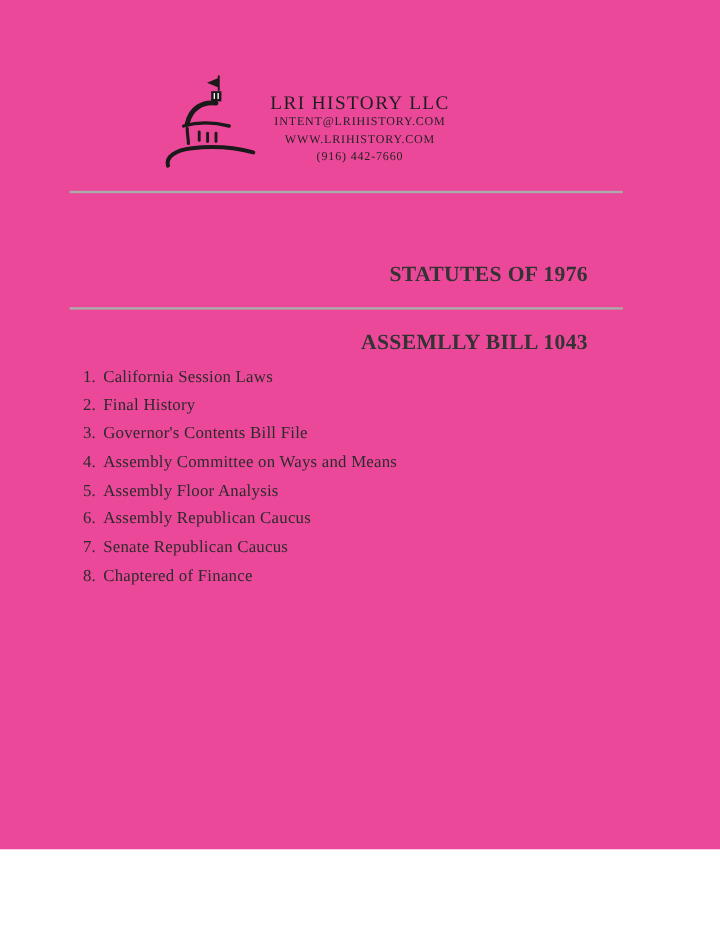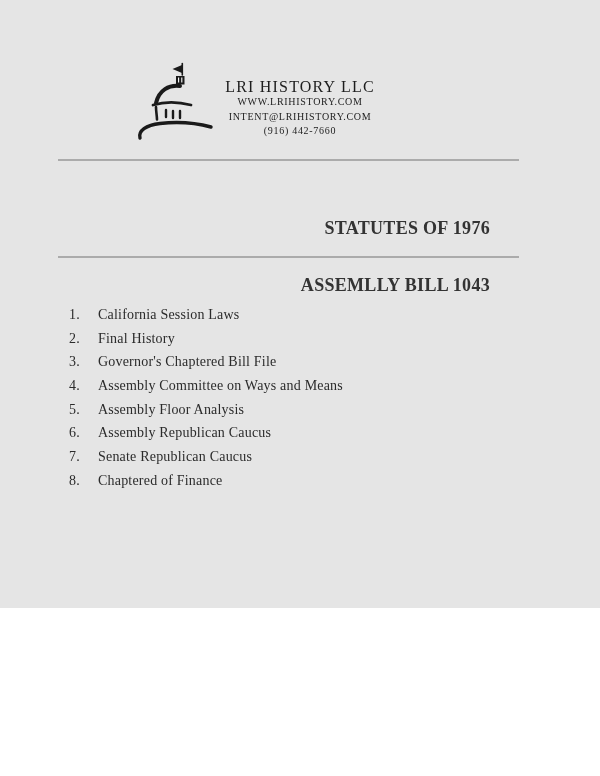--- a/index.html
+++ b/index.html
@@ -1,20 +1,20 @@
 <!DOCTYPE html>
 <html><head>
 <meta charset="utf-8">
 <style>
   html, body { margin: 0; padding: 0; background: #ffffff; }
   .page {
     position: relative;
     width: 600px;
-    height: 608px;
-    background: #e5e5e5;
+    height: 708px;
+    background: #ec4899;
     overflow: hidden;
     font-family: "Liberation Serif", "DejaVu Serif", serif;
   }
 
   
   .logo {
     position: absolute;
     left: 136px;
     top: 57px;
     width: 82px;
@@ -92,21 +92,21 @@
     font-size: 14px;
     color: #2b2b2b;
     letter-spacing: 0.2px;
   }
   .toc-num {
     width: 80px;
     text-align: right;
     flex: 0 0 auto;
   }
   .toc-label {
-    margin-left: 18px;
+    margin-left: 6px;
   }
 </style>
 </head>
 <body>
 
 <div class="page">
 
   <svg class="logo" viewBox="0 0 82 90" xmlns="http://www.w3.org/2000/svg">
 
     <path d="M46,8 L36.5,12 L46,16 Z" fill="#1a1a1a"></path>
@@ -123,22 +123,22 @@
 
     <path d="M30,53 L30,60" stroke="#1a1a1a" stroke-width="2.4" fill="none" stroke-linecap="round"></path>
     <path d="M37,54 L37,61" stroke="#1a1a1a" stroke-width="2.4" fill="none" stroke-linecap="round"></path>
     <path d="M44,54 L44,61" stroke="#1a1a1a" stroke-width="2.4" fill="none" stroke-linecap="round"></path>
 
     <path d="M4,81 C2,74 10,68 24,66.5 C46,64 62,66.5 75,70" stroke="#1a1a1a" stroke-width="3.4" fill="none" stroke-linecap="round"></path>
   </svg>
 
   <div class="contact">
     <div class="company-name">LRI HISTORY LLC</div>
+    <div class="contact-line">INTENT@LRIHISTORY.COM</div>
     <div class="contact-line">WWW.LRIHISTORY.COM</div>
-    <div class="contact-line">INTENT@LRIHISTORY.COM</div>
     <div class="contact-line">(916) 442-7660</div>
   </div>
 
   <div class="rule rule-top"></div>
 
   <div class="statute-block">
     <div>STATUTES OF 1976</div>
     <div>ASSEMLLY BILL 1043</div>
   </div>
 
@@ -149,21 +149,21 @@
     <li class="toc-item">
       <span class="toc-num">1.</span>
       <span class="toc-label">California Session Laws</span>
     </li>
     <li class="toc-item">
       <span class="toc-num">2.</span>
       <span class="toc-label">Final History</span>
     </li>
     <li class="toc-item">
       <span class="toc-num">3.</span>
-      <span class="toc-label">Governor's Chaptered Bill File</span>
+      <span class="toc-label">Governor's Contents Bill File</span>
     </li>
     <li class="toc-item">
       <span class="toc-num">4.</span>
       <span class="toc-label">Assembly Committee on Ways and Means</span>
     </li>
     <li class="toc-item">
       <span class="toc-num">5.</span>
       <span class="toc-label">Assembly Floor Analysis</span>
     </li>
     <li class="toc-item">

